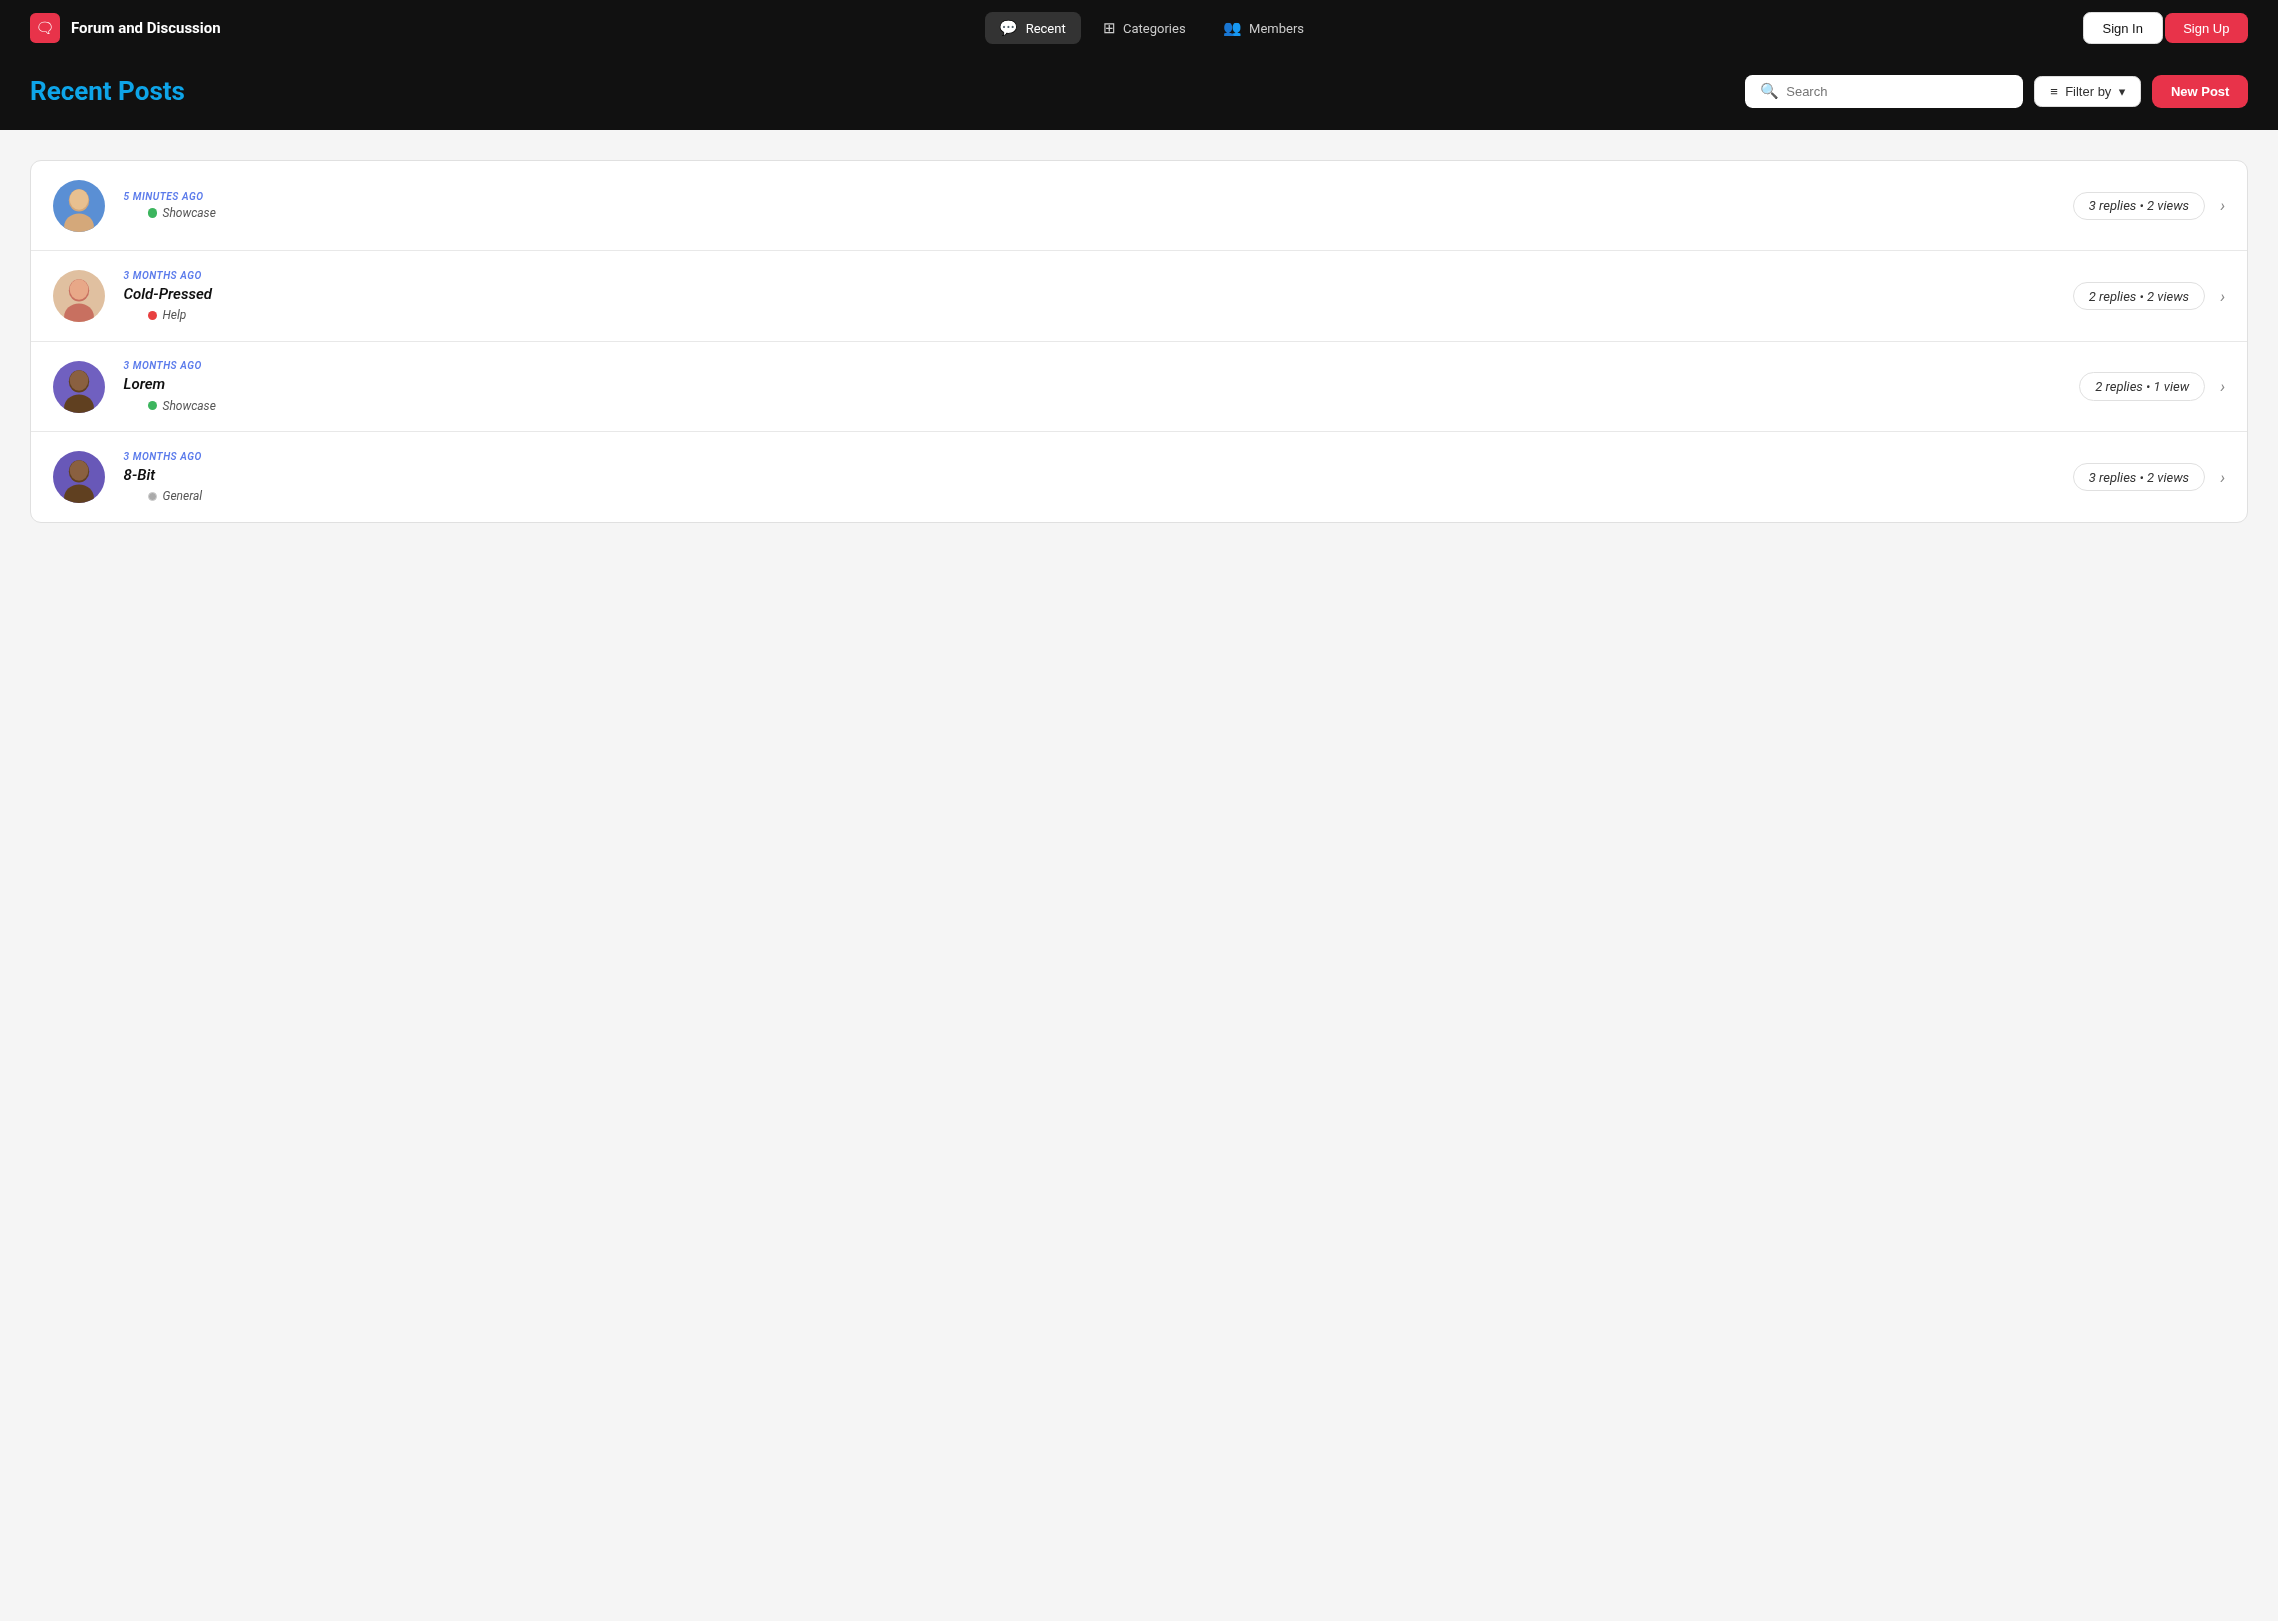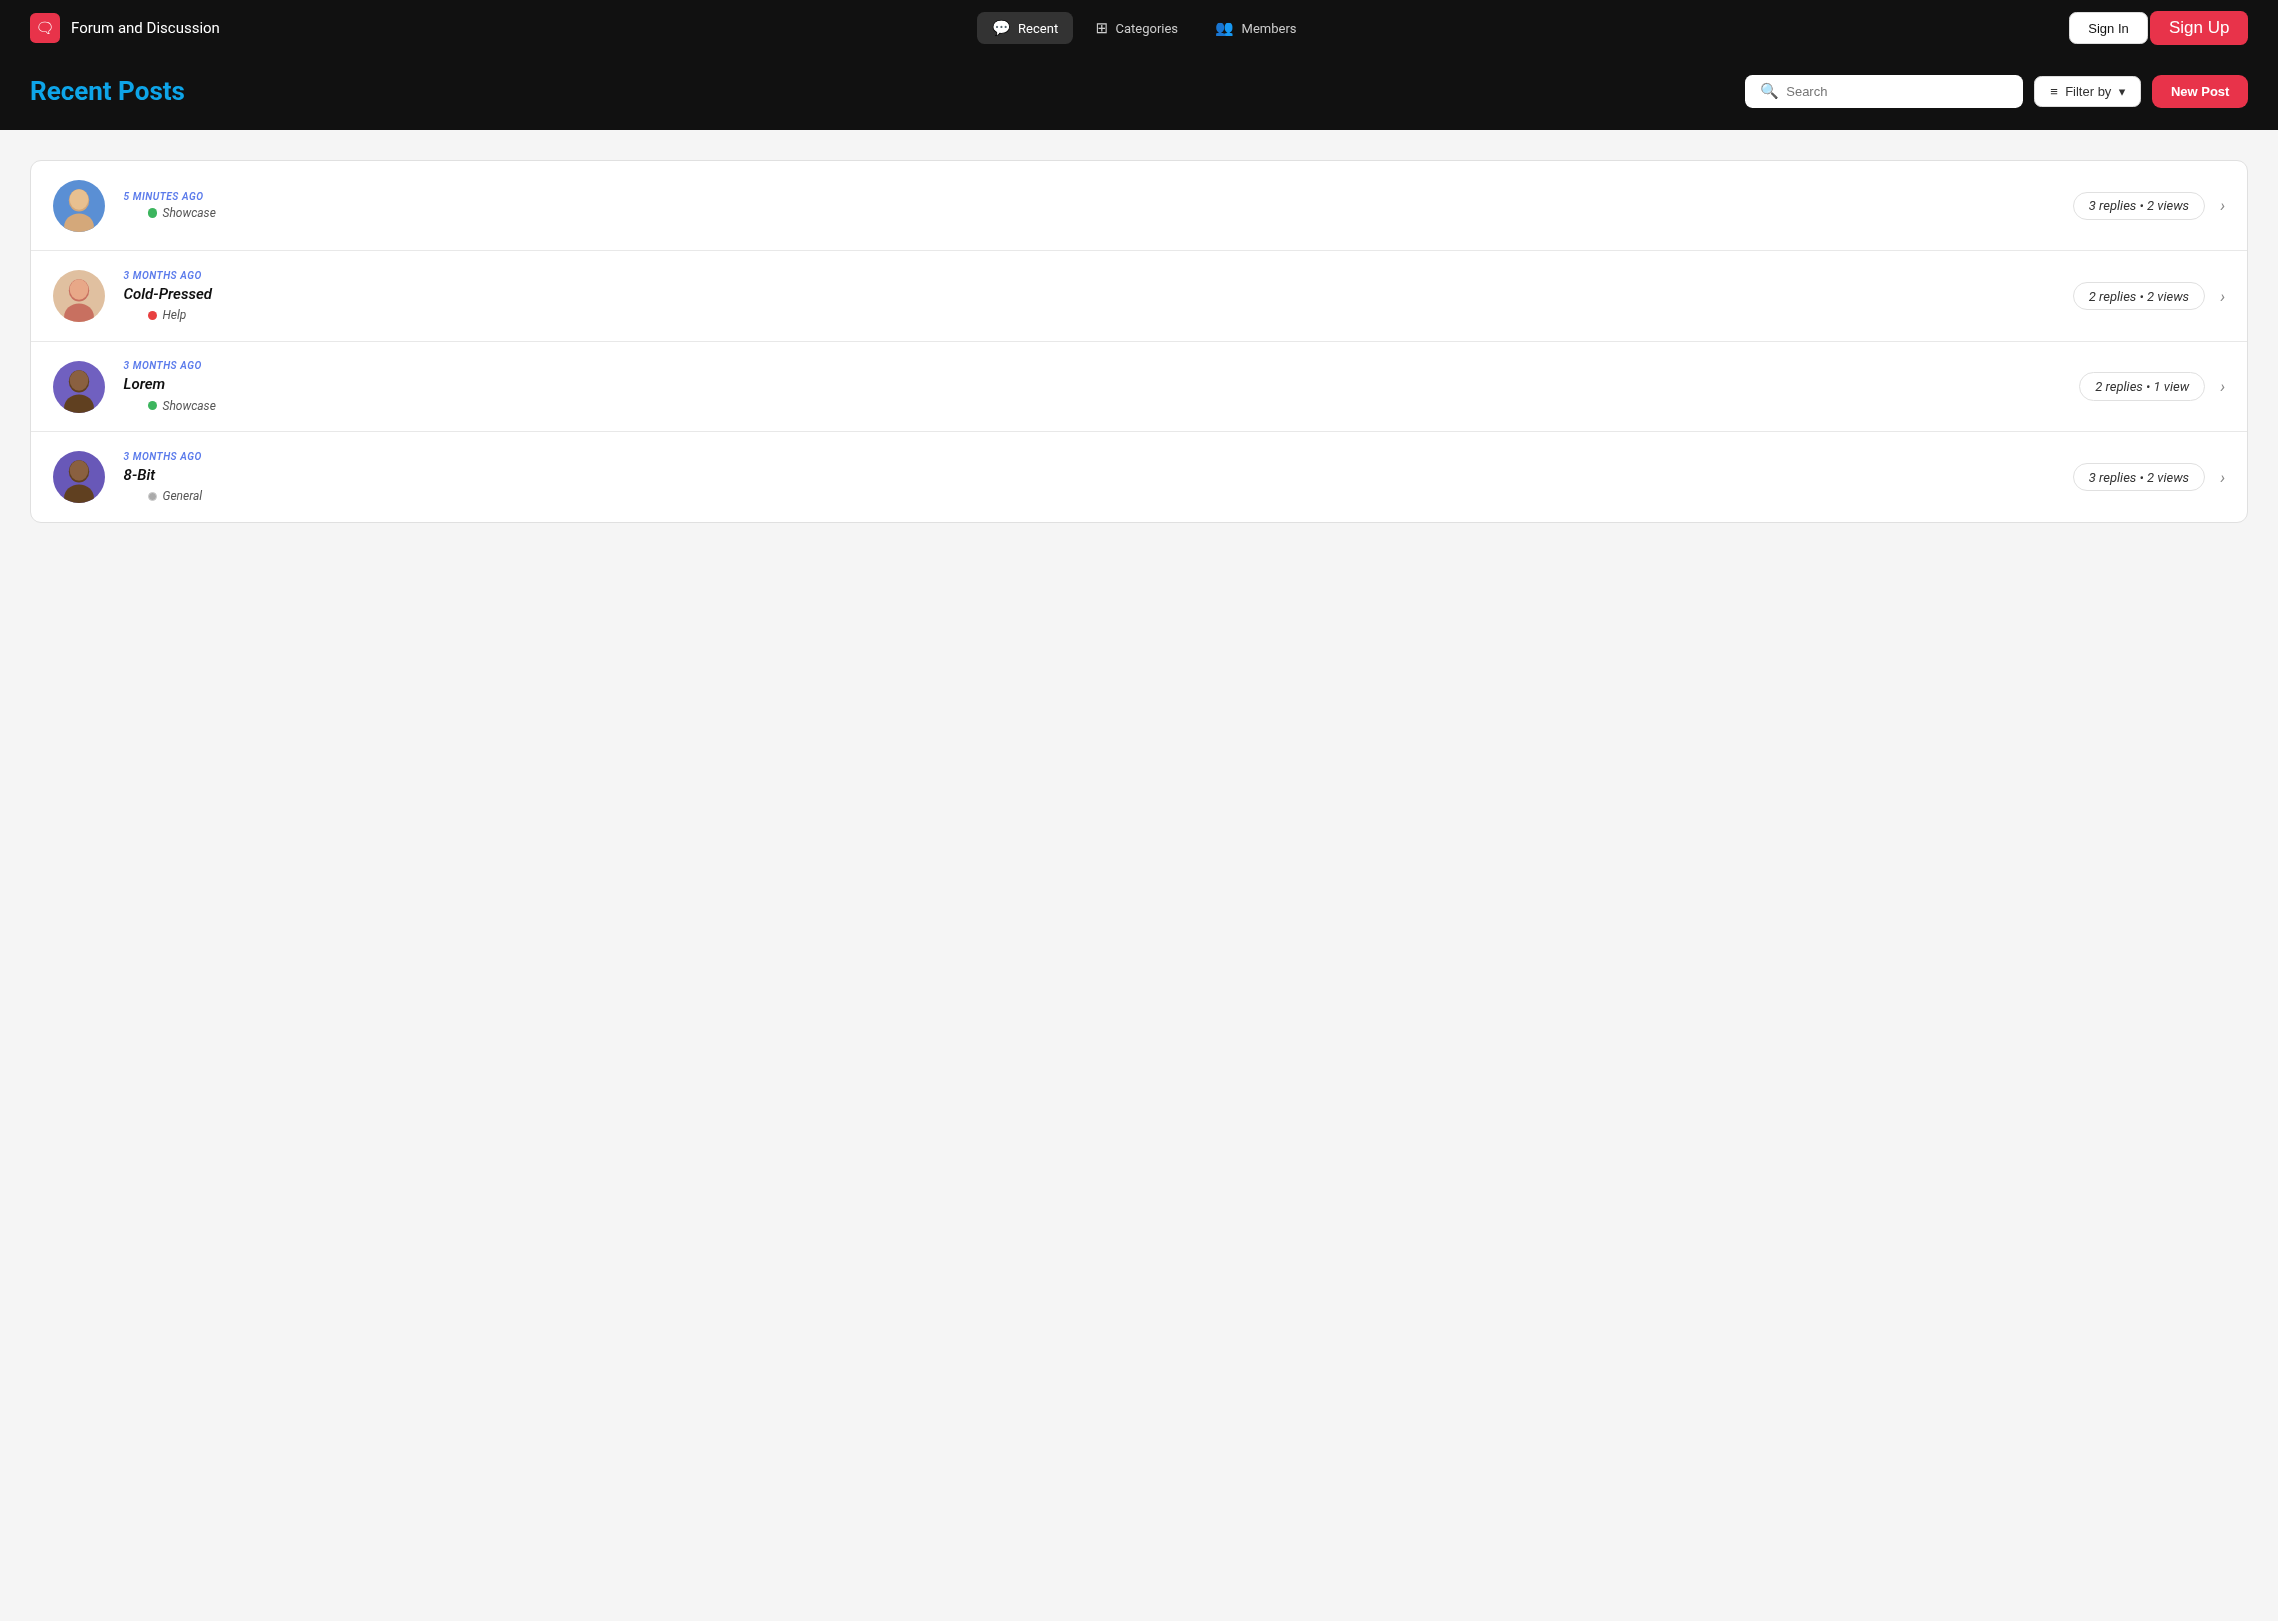--- a/index.html
+++ b/index.html
@@ -38,21 +38,21 @@
       display: flex;
       align-items: center;
       justify-content: center;
       color: white;
       font-size: 15px;
     }
 
     .app-title {
       color: white;
       font-size: 15px;
-      font-weight: 400;
+      font-weight: 700;
     }
 
     .header-nav {
       display: flex;
       align-items: center;
       gap: 7.4px;
     }
 
     .nav-item {
       display: flex;
@@ -91,21 +91,21 @@
       font-weight: 500;
       cursor: pointer;
     }
 
     .btn-sign-up {
       background-color: #e8334a;
       color: white;
       border: none;
       padding: 7.4px 18.6px;
       border-radius: 7.4px;
-      font-size: 17px;
+      font-size: 13px;
       font-weight: 500;
       cursor: pointer;
     }
 
     
     .page-header {
       background-color: #111;
       padding: 18.6px 30px 22px;
       display: flex;
       align-items: center;

